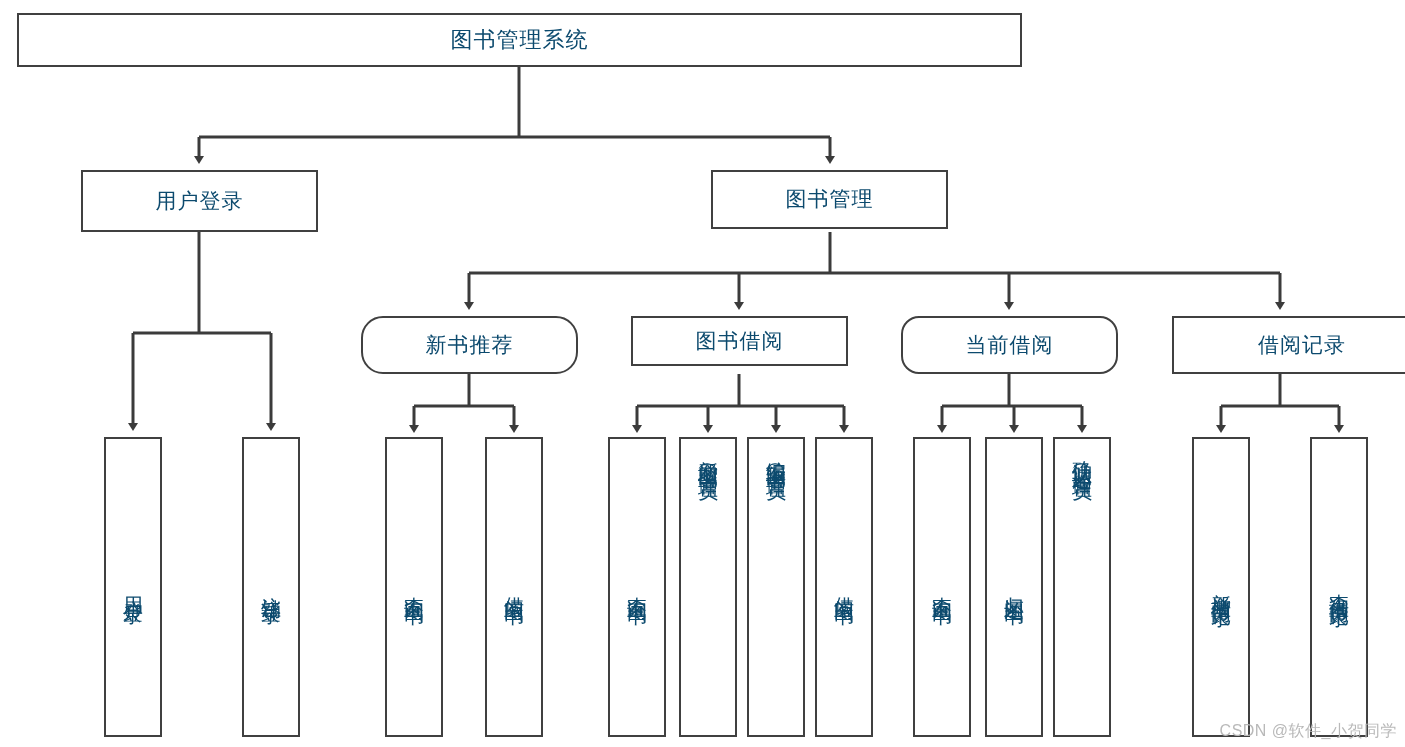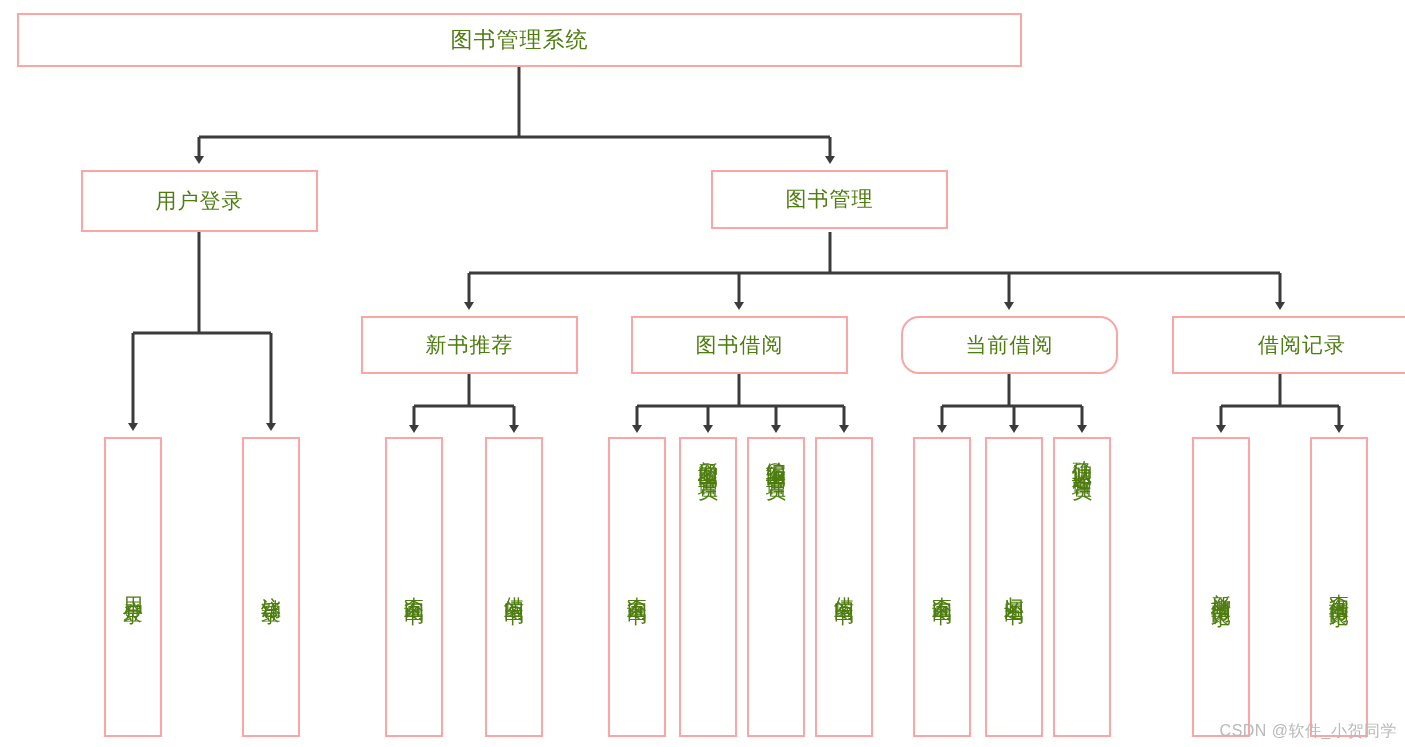--- a/index.html
+++ b/index.html
@@ -21,26 +21,26 @@
   #diagram-svg {
     position: absolute;
     left: 0;
     top: 0;
     width: 1405px;
     height: 747px;
   }
   .node {
     position: absolute;
     box-sizing: border-box;
-    border: 2px solid #fca5a5;
+    border: 2px solid #404040;
     background: #ffffff;
     display: flex;
     align-items: center;
     justify-content: center;
-    color: #4d7c0f;
+    color: #0c4a6e;
     line-height: 1.25;
   }
   .node.horiz {
     font-size: 21px;
     letter-spacing: 1px;
     padding: 0 6px;
   }
   .node.vert {
     writing-mode: vertical-rl;
     text-orientation: upright;
@@ -129,24 +129,24 @@
     <span class="node-label">图书管理系统</span>
   </div>
 
   <div class="node horiz" style="left:81px; top:170px; width:237px; height:62px;">
     <span class="node-label">用户登录</span>
   </div>
   <div class="node horiz" style="left:711px; top:170px; width:237px; height:59px;">
     <span class="node-label">图书管理</span>
   </div>
 
-  <div class="node horiz" style="left:361px; top:316px; width:217px; height:58px;">
+  <div class="node horiz" style="left:361px; top:316px; width:217px; height:58px;border-radius:22px;">
     <span class="node-label">新书推荐</span>
   </div>
-  <div class="node horiz" style="left:631px; top:316px; width:217px; height:58px;">
+  <div class="node horiz" style="left:631px; top:316px; width:217px; height:50px;">
     <span class="node-label">图书借阅</span>
   </div>
   <div class="node horiz" style="left:901px; top:316px; width:217px; height:58px;border-radius:18px;">
     <span class="node-label">当前借阅</span>
   </div>
   <div class="node horiz" style="left:1172px; top:316px; width:260px; height:58px;">
     <span class="node-label">借阅记录</span>
   </div>
 
   <div class="node vert" style="left:104px; top:437px; width:58px; height:300px; justify-content:center; align-items:center;">

